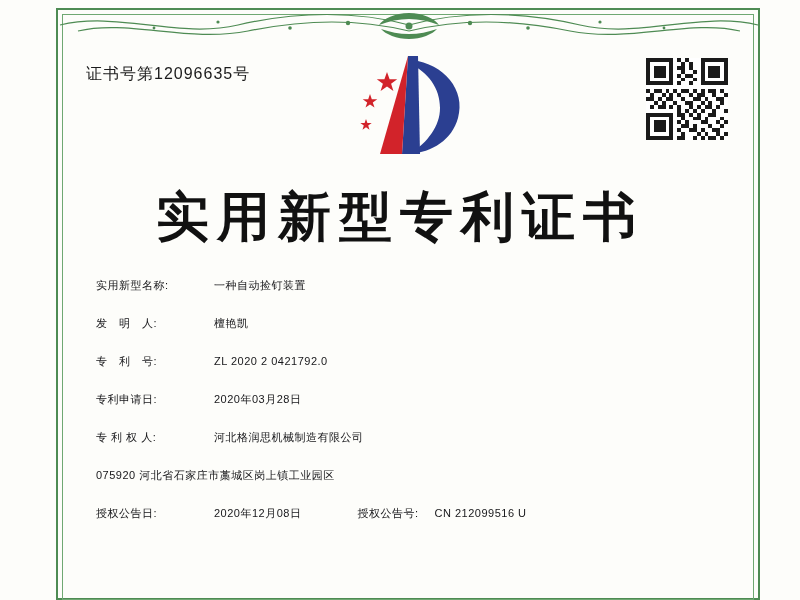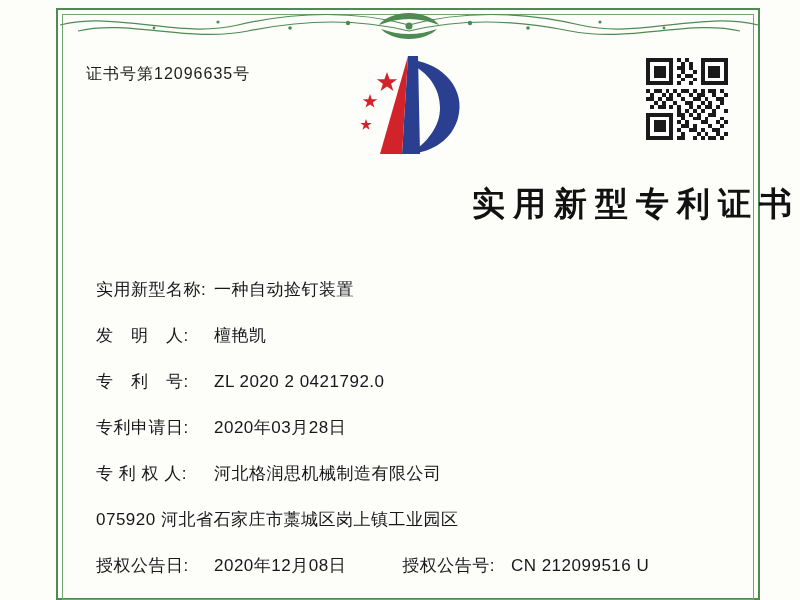--- a/index.html
+++ b/index.html
@@ -84,40 +84,40 @@
     height: 115px;
   }
   .emblem svg { display: block; }
 
   
   .main-title {
     position: absolute;
     left: 0;
     right: 0;
     top: 182px;
-    text-align: right;
+    text-align: center;
     font-family: "DejaVu Serif", "Liberation Serif", serif;
-    font-size: 33px;
+    font-size: 53px;
     font-weight: bold;
     letter-spacing: 8px;
     color: #111111;
   }
 
   
   .fields {
     position: absolute;
     left: 96px;
     top: 278px;
     right: 80px;
   }
   .field-row {
     display: flex;
     align-items: baseline;
     margin-bottom: 23px;
-    font-size: 17px;
+    font-size: 11px;
     color: #17171a;
     white-space: nowrap;
   }
   .field-label {
     display: inline-block;
     min-width: 118px;
     letter-spacing: 0.5px;
   }
   .field-value {
     letter-spacing: 0.5px;

